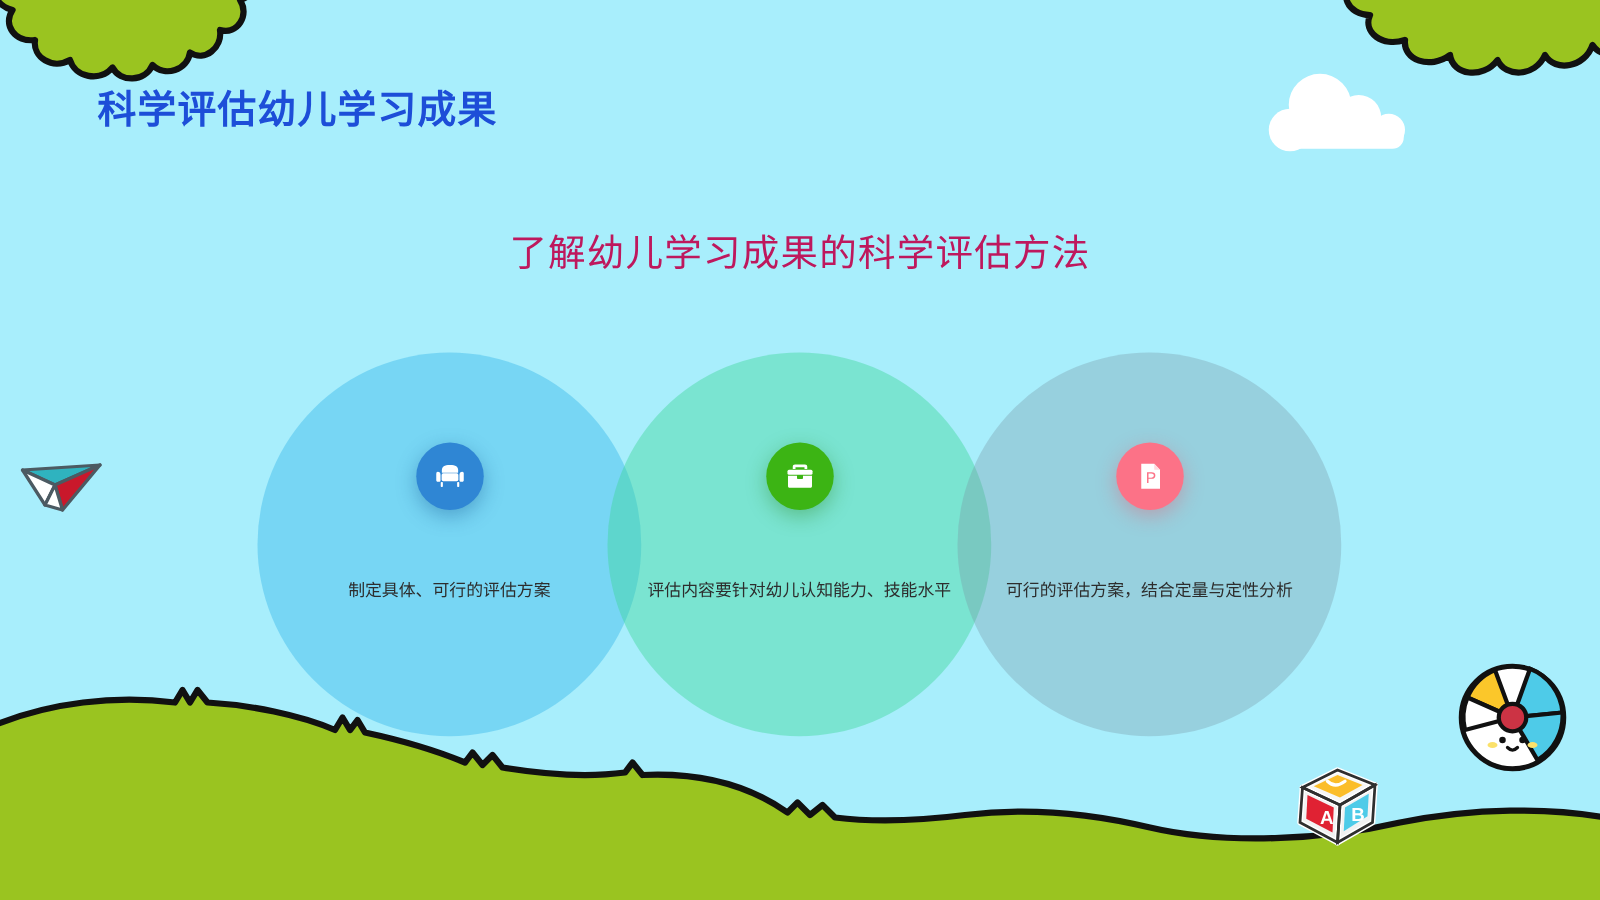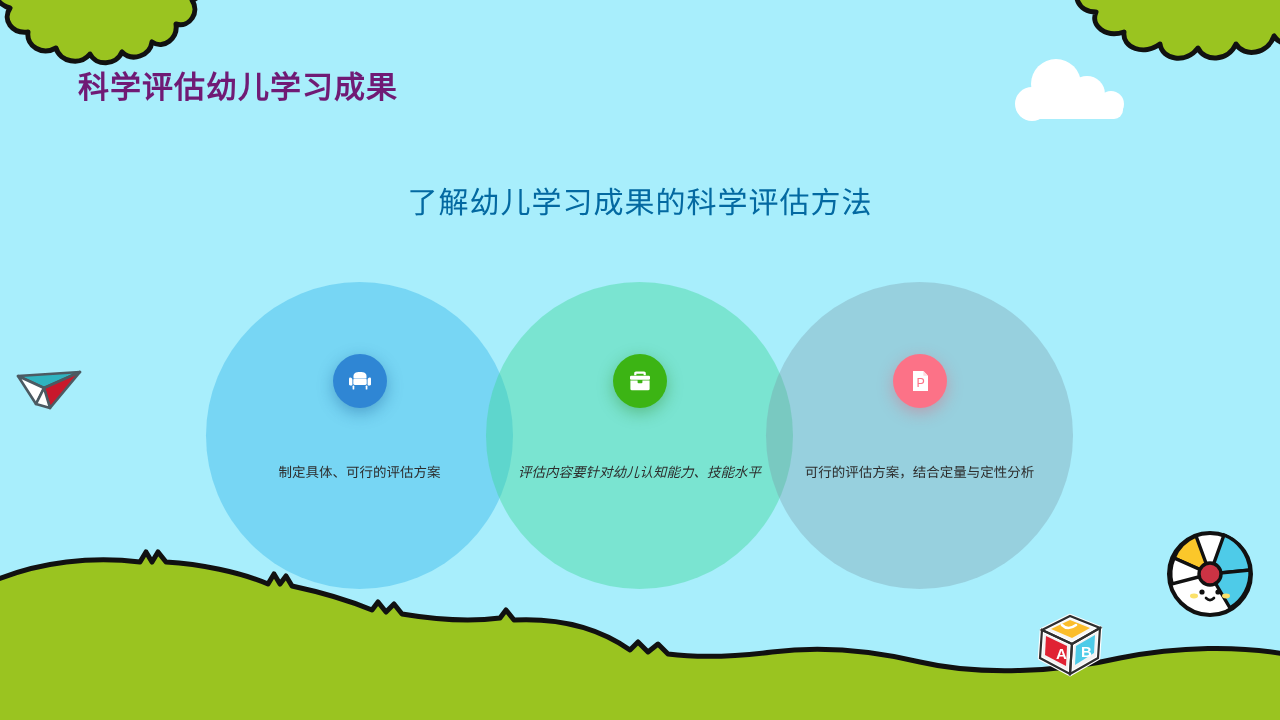--- a/index.html
+++ b/index.html
@@ -37,32 +37,32 @@
   #beachball     { left: 1164px; top: 528px;  }
   #abc-block     { left: 1032px; top: 612px;  }
 
   
   #title {
     position: absolute;
     left: 78px;
     top: 62px;
     font-size: 31px;
     font-weight: bold;
-    color: #701a75;
+    color: #1d4ed8;
     letter-spacing: 1px;
     white-space: nowrap;
   }
   #subtitle {
     position: absolute;
     left: 0;
     top: 178px;
     width: 1280px;
     text-align: center;
     font-size: 30px;
-    color: #0369a1;
+    color: #be185d;
     letter-spacing: 1px;
   }
 
   
   #venn {
     position: absolute;
     left: 0;
     top: 282px;
     width: 1280px;
     height: 312px;
@@ -78,21 +78,21 @@
   .venn-circle.c2 { left: 486px; background: rgba(60,215,150,0.42); }
   .venn-circle.c3 { left: 766px; background: rgba(120,150,165,0.34); }
 
   .venn-item {
     position: absolute;
     top: 0;
     width: 307px;
     height: 307px;
   }
   .venn-item.i1 { left: 206px; text-decoration: underline; }
-  .venn-item.i2 { left: 486px; font-style: italic; }
+  .venn-item.i2 { left: 486px; }
   .venn-item.i3 { left: 766px; }
 
   .badge {
     position: absolute;
     left: 50%;
     top: 72px;
     transform: translateX(-50%);
     width: 54px;
     height: 54px;
     border-radius: 50%;

